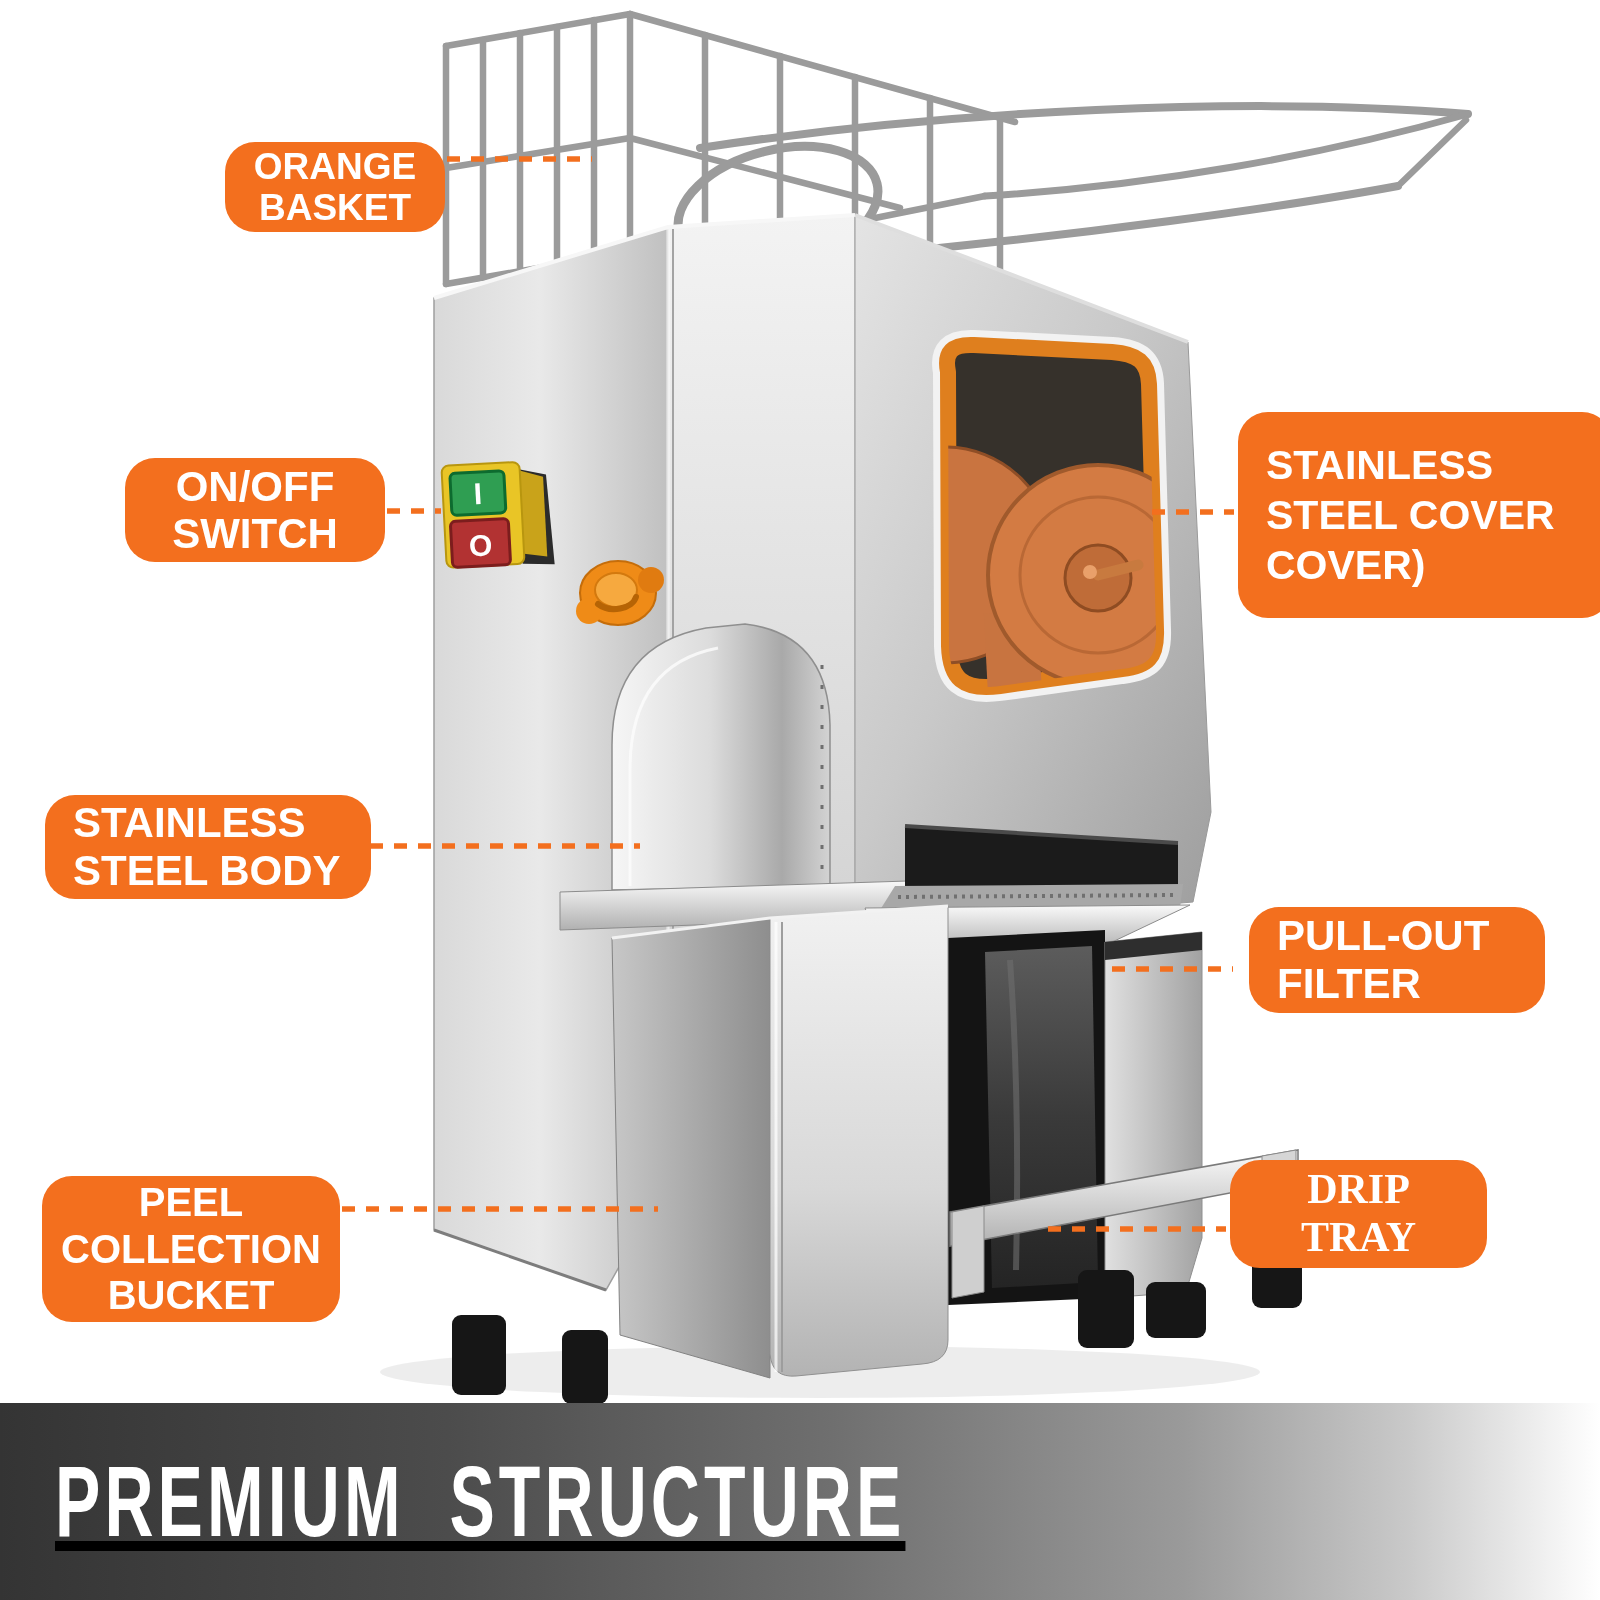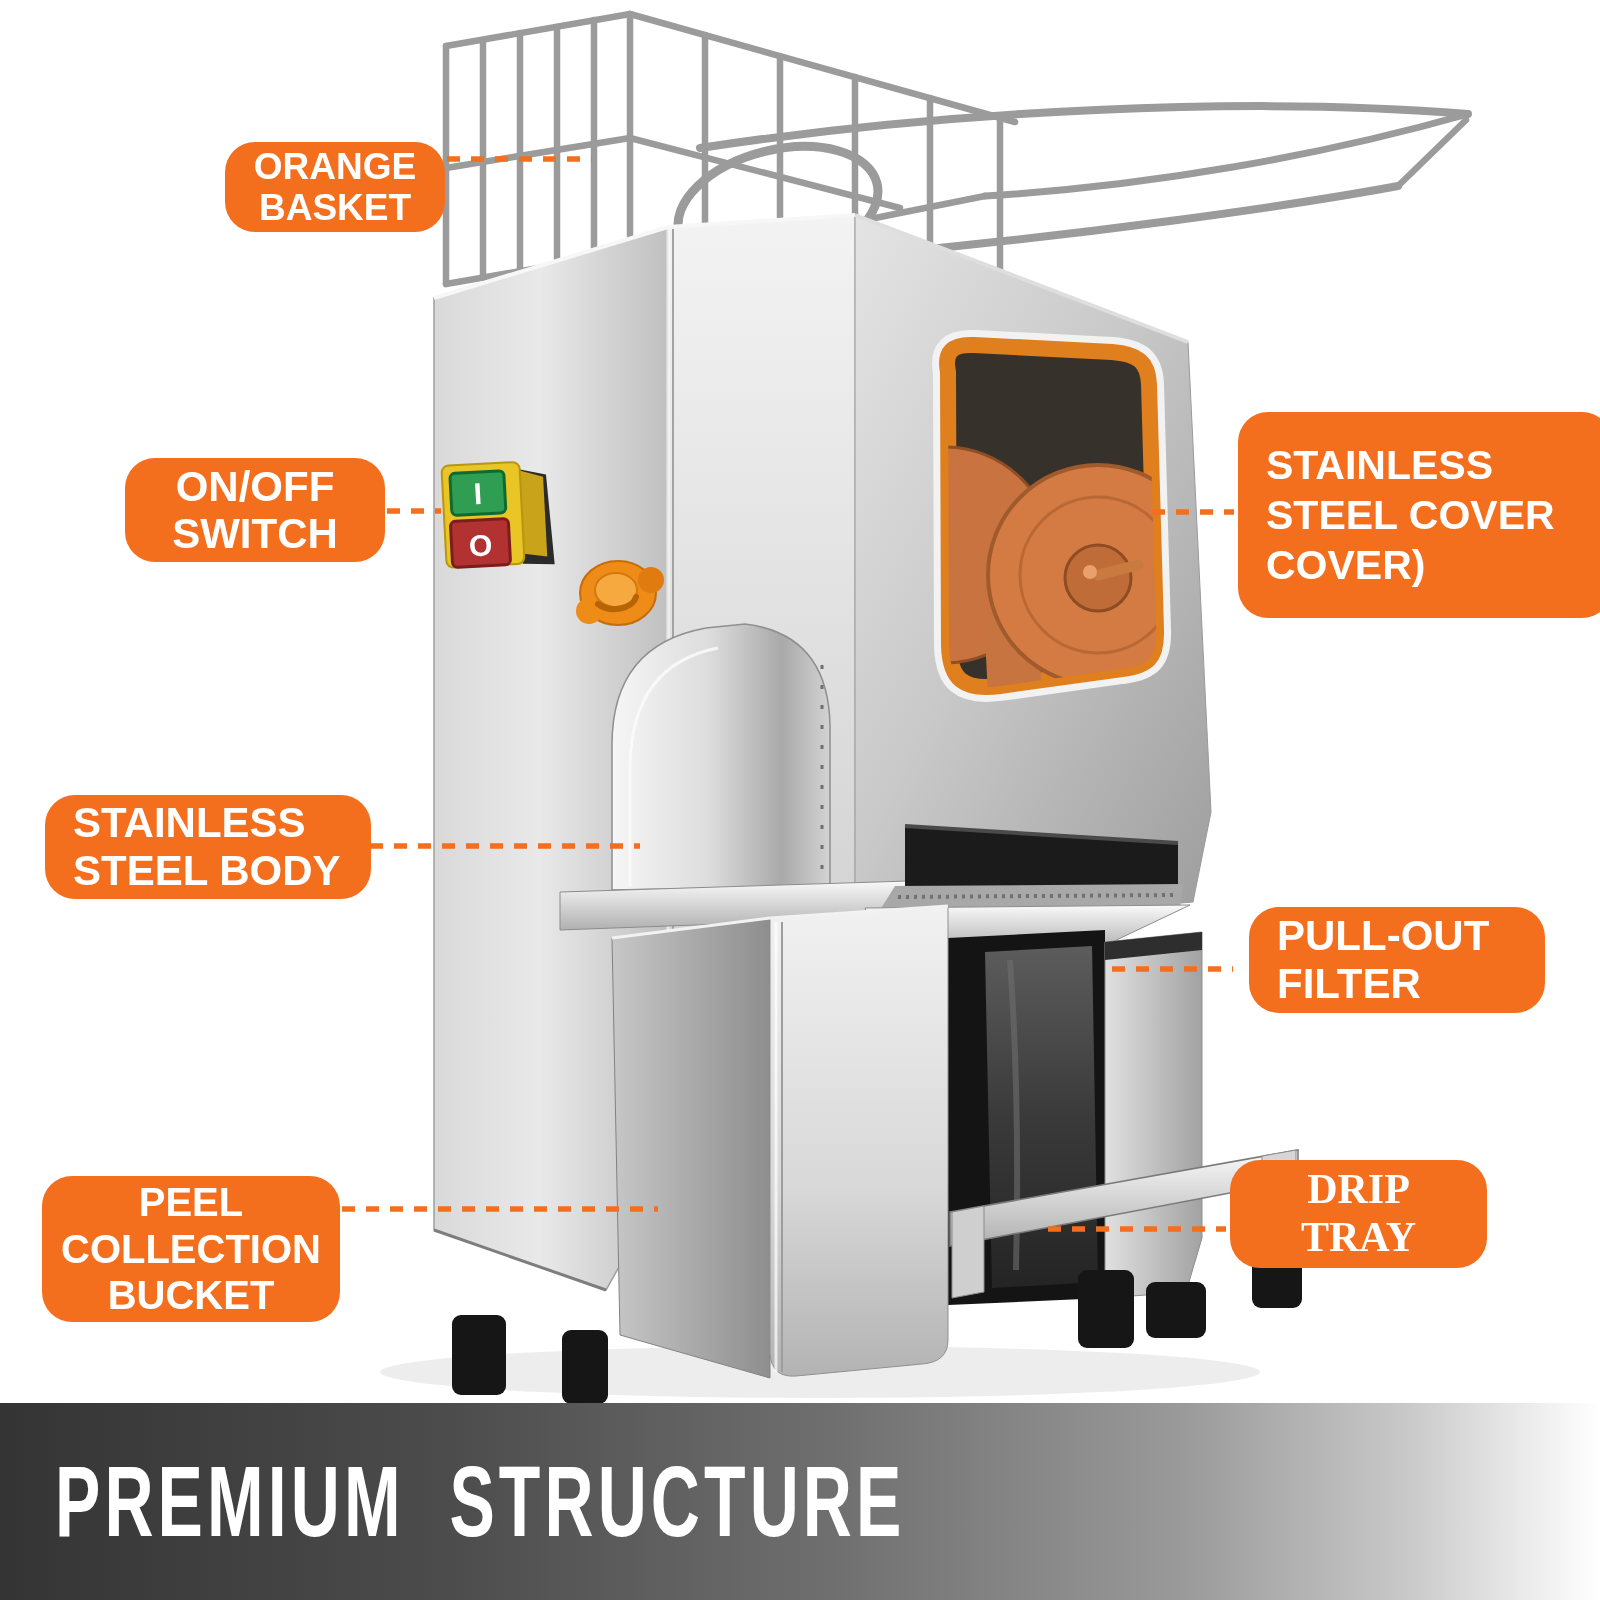--- a/index.html
+++ b/index.html
@@ -20,21 +20,21 @@
   #c-cover{left:1238px;top:412px;width:346px;height:206px;font-size:41px;line-height:1.22;}
   #c-body{left:45px;top:795px;width:298px;height:104px;font-size:42px;line-height:1.14;}
   #c-filter{left:1237px;top:907px;width:268px;height:106px;font-size:42px;line-height:1.14;margin-left:12px;}
   #c-peel{left:42px;top:1150px;width:298px;height:146px;font-size:40px;line-height:1.17;margin-top:26px;}
   #c-drip{left:1230px;top:1160px;width:257px;height:108px;font-size:42px;line-height:1.14;font-family:Liberation Serif, serif;}
 
   
   .banner{position:absolute;left:0;top:1403px;width:1600px;height:197px;
           background:linear-gradient(90deg,#343434 0%,#4c4c4c 28%,#6f6f6f 52%,
                      #9a9a9a 74%,#c9c9c9 88%,#f2f2f2 97%,#ffffff 100%);
-          display:flex;align-items:center;z-index:4;}
+          display:flex;align-items:center;z-index:4;text-decoration:underline;}
   .banner h1{margin:0 0 0 55px;color:#ffffff;font-size:100px;font-weight:bold;
              letter-spacing:6px;word-spacing:32px;white-space:nowrap;
              transform:scaleX(0.68);transform-origin:left center;}
 </style>
 </head>
 <body>
 
 <div class="stage">
 
   <svg class="machine-svg" viewBox="0 0 1600 1600">

